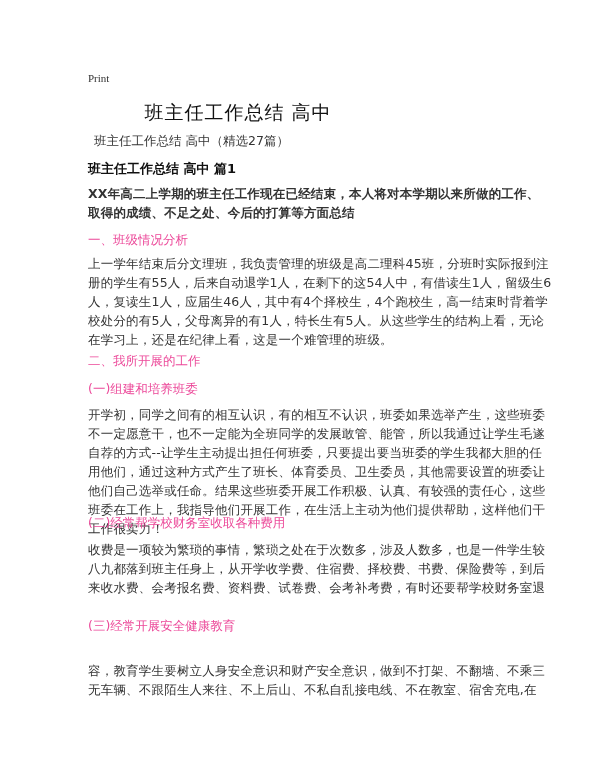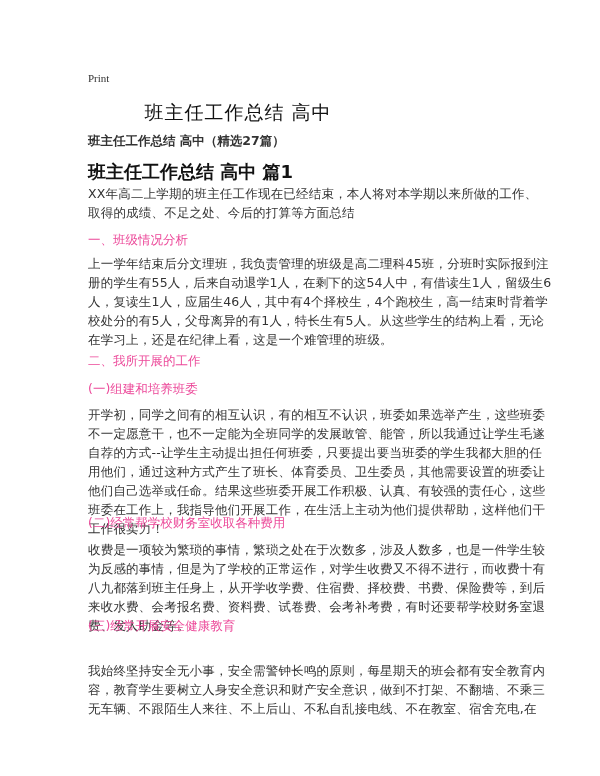--- a/index.html
+++ b/index.html
@@ -1,34 +1,34 @@
 <!DOCTYPE html>
 <html><head>
 <meta charset="utf-8">
 <style>
   html, body { margin:0; padding:0; background:#ffffff; }
   body { width:600px; height:776px; overflow:hidden; position:relative; font-family:"DejaVu Sans", sans-serif; color:#222; }
   .print { position:absolute; left:88px; top:72px; font-family:"Liberation Serif", serif; font-size:11px; color:#333;text-align:right; }
   .title { position:absolute; left:0; width:476px; top:100px; text-align:center; font-size:19px; color:#111; letter-spacing:1px; }
-  .subtitle { position:absolute; left:88px; top:133px; font-size:12.5px; color:#333;font-weight:bold; }
-  .h-bold { position:absolute; left:88px; top:160px; font-size:18px; font-weight:bold; color:#111; }
+  .subtitle { position:absolute; left:94px; top:133px; font-size:12.5px; color:#333; }
+  .h-bold { position:absolute; left:88px; top:160px; font-size:13px; font-weight:bold; color:#111; }
   .para { position:absolute; left:88px; width:430px; font-size:12.5px; line-height:19px; color:#333; letter-spacing:0.2px; text-align:justify; }
   .line { display:block; white-space:nowrap; }
   .heading { position:absolute; left:88px; font-size:12.5px; color:#ec4899; }
 </style>
 </head>
 <body>
 
 <div class="print">Print</div>
 
 <div class="title">班主任工作总结 高中</div>
 <div class="subtitle">班主任工作总结 高中（精选27篇）</div>
 <div class="h-bold">班主任工作总结 高中 篇1</div>
 
-<div class="para" style="top:184px;">
+<div class="para" style="top:184px;font-weight:bold;">
   <span class="line">XX年高二上学期的班主任工作现在已经结束，本人将对本学期以来所做的工作、</span>
   <span class="line">取得的成绩、不足之处、今后的打算等方面总结</span>
 </div>
 
 <div class="heading" style="top:232px;">一、班级情况分析</div>
 
 <div class="para" style="top:254px;">
   <span class="line">上一学年结束后分文理班，我负责管理的班级是高二理科45班，分班时实际报到注</span>
   <span class="line">册的学生有55人，后来自动退学1人，在剩下的这54人中，有借读生1人，留级生6</span>
   <span class="line">人，复读生1人，应届生46人，其中有4个择校生，4个跑校生，高一结束时背着学</span>
@@ -47,25 +47,22 @@
   <span class="line">用他们，通过这种方式产生了班长、体育委员、卫生委员，其他需要设置的班委让</span>
   <span class="line">他们自己选举或任命。结果这些班委开展工作积极、认真、有较强的责任心，这些</span>
   <span class="line">班委在工作上，我指导他们开展工作，在生活上主动为他们提供帮助，这样他们干</span>
   <span class="line">工作很卖力！</span>
 </div>
 
 <div class="heading" style="top:515px;">(二)经常帮学校财务室收取各种费用</div>
 
 <div class="para" style="top:541px;font-family:Liberation Serif, serif;">
   <span class="line">收费是一项较为繁琐的事情，繁琐之处在于次数多，涉及人数多，也是一件学生较</span>
-  <span class="line">为反感的事情，但是为了学校的正常运作，对学生收费又不得不进行，而收费十有</span>
   <span class="line">八九都落到班主任身上，从开学收学费、住宿费、择校费、书费、保险费等，到后</span>
   <span class="line">来收水费、会考报名费、资料费、试卷费、会考补考费，有时还要帮学校财务室退</span>
-  <span class="line">费、发人助金等。</span>
 </div>
 
 <div class="heading" style="top:618px;">(三)经常开展安全健康教育</div>
 
 <div class="para" style="top:661px;">
-  <span class="line">我始终坚持安全无小事，安全需警钟长鸣的原则，每星期天的班会都有安全教育内</span>
   <span class="line">容，教育学生要树立人身安全意识和财产安全意识，做到不打架、不翻墙、不乘三</span>
   <span class="line">无车辆、不跟陌生人来往、不上后山、不私自乱接电线、不在教室、宿舍充电,在</span>
 </div>
 
 </body></html>

